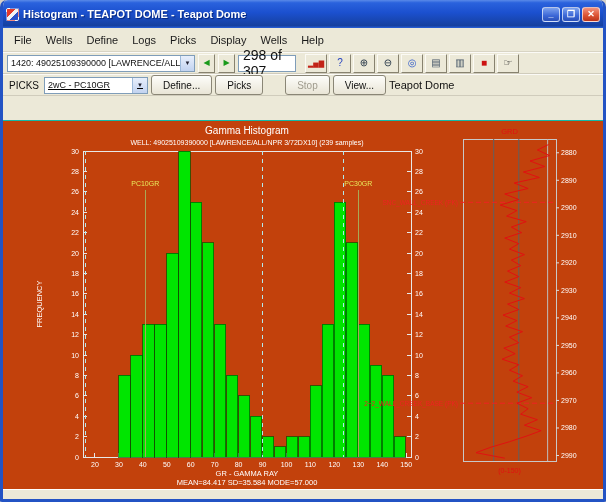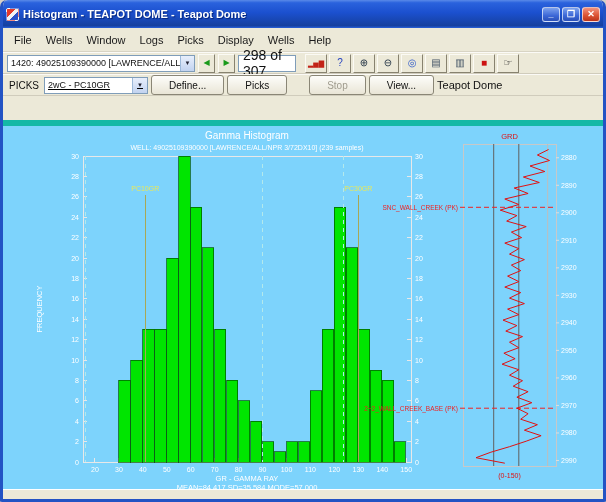--- a/index.html
+++ b/index.html
@@ -18,26 +18,26 @@
   .combo { display:flex; align-items:stretch; background:#ffffff; border:1px solid #7f9db9; height:17px; }
   .combo-text { font-size:9px; padding:2px 3px; white-space:nowrap; overflow:hidden; color:#111; flex:1 1 auto; }
   .combo-arrow { width:15px; background:linear-gradient(#e8effc,#c2d3f0); border-left:1px solid #9db9d9; font-size:6px; color:#223; display:flex; align-items:center; justify-content:center; }
   .well-combo { width:188px; }
   .picks-combo { width:104px;text-decoration:underline; }
   .field { height:17px; width:58px; background:#fff; border:1px solid #7f9db9; font-size:14px; color:#111; display:flex; align-items:center; padding:0 4px; }
   .icon-btn { width:22px; height:19px; background:#ece9d8; border:1px solid; border-color:#fbfaf4 #87826f #87826f #fbfaf4; display:flex; align-items:center; justify-content:center; font-size:10px; line-height:1; overflow:hidden; }
   .icon-btn.nav { width:17px; }
   .icon-group { display:flex; gap:2px; margin-left:6px; }
   .green { color:#1a9a1a; font-size:8px; }
-  .btn3d { height:20px; background:linear-gradient(#fdfdfa,#e9e5d6); border:1px solid #8a8676; border-radius:3px; font-size:10px; font-family:"Liberation Sans",sans-serif; color:#111; padding:0 17px; }
+  .btn3d { height:20px; background:linear-gradient(#fdfdfa,#e9e5d6); border:1px solid #8a8676; border-radius:3px; font-size:10px; font-family:"Liberation Sans",sans-serif; color:#111; padding:0 11px; }
   .btn3d.disabled { color:#a09c8e;margin-left:19px; }
   .label { font-size:10px; color:#111; padding:0 2px; }
   .project-title { font-size:11px; color:#111; }
   .header-spacer { height:24px; background:#ece9d8; flex:0 0 auto; }
-  .content { flex:1 1 auto; background:#7dd3fc; position:relative; border-top:6px solid #14b8a6; overflow:hidden; }
+  .content { flex:1 1 auto; background:#c2410c; position:relative; border-top:1px solid #14b8a6; overflow:hidden; }
   #hist-svg { position:absolute; left:26px; top:2px; }
   #log-svg { position:absolute; left:330px; top:4px; }
   svg text { font-family:"Liberation Sans", sans-serif; }
   #hist-svg line, #hist-svg rect, #log-svg rect { shape-rendering:crispEdges; }
   .statusbar { height:10px; background:#ece9d8; border-top:1px solid #ffffff; flex:0 0 auto; }
 </style>
 </head>
 <body>
 
 <div class="window">
@@ -48,21 +48,21 @@
     <span class="win-btns">
       <span class="wbtn min">_</span>
       <span class="wbtn max">❐</span>
       <span class="wbtn close">✕</span>
     </span>
   </div>
 
   <div class="menubar" id="menu-items">
       <span class="menu-item">File</span>
       <span class="menu-item">Wells</span>
-      <span class="menu-item">Window</span>
+      <span class="menu-item">Define</span>
       <span class="menu-item">Logs</span>
       <span class="menu-item">Picks</span>
       <span class="menu-item">Display</span>
       <span class="menu-item">Wells</span>
       <span class="menu-item">Help</span>
     </div>
 
   <div class="toolbar">
     <div class="combo well-combo">
       <span class="combo-text">1420: 49025109390000 [LAWRENCE/ALL/N</span>

